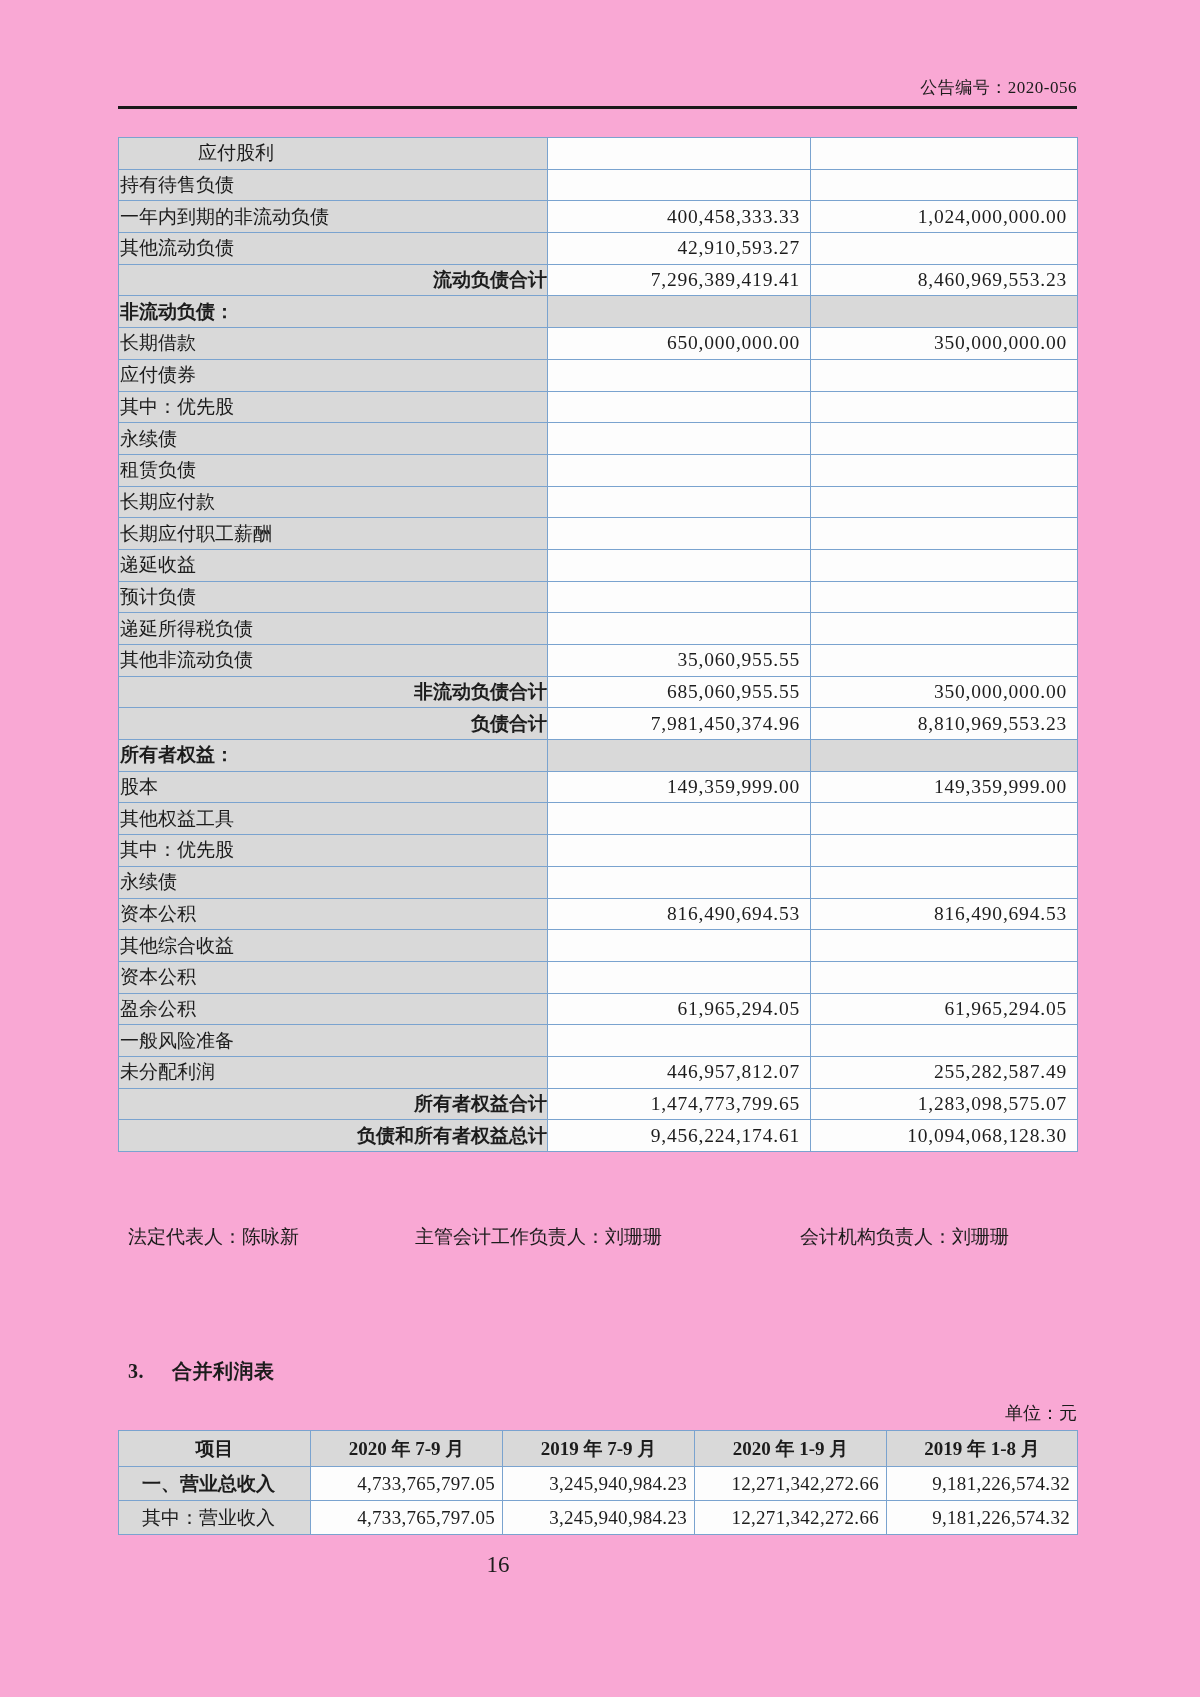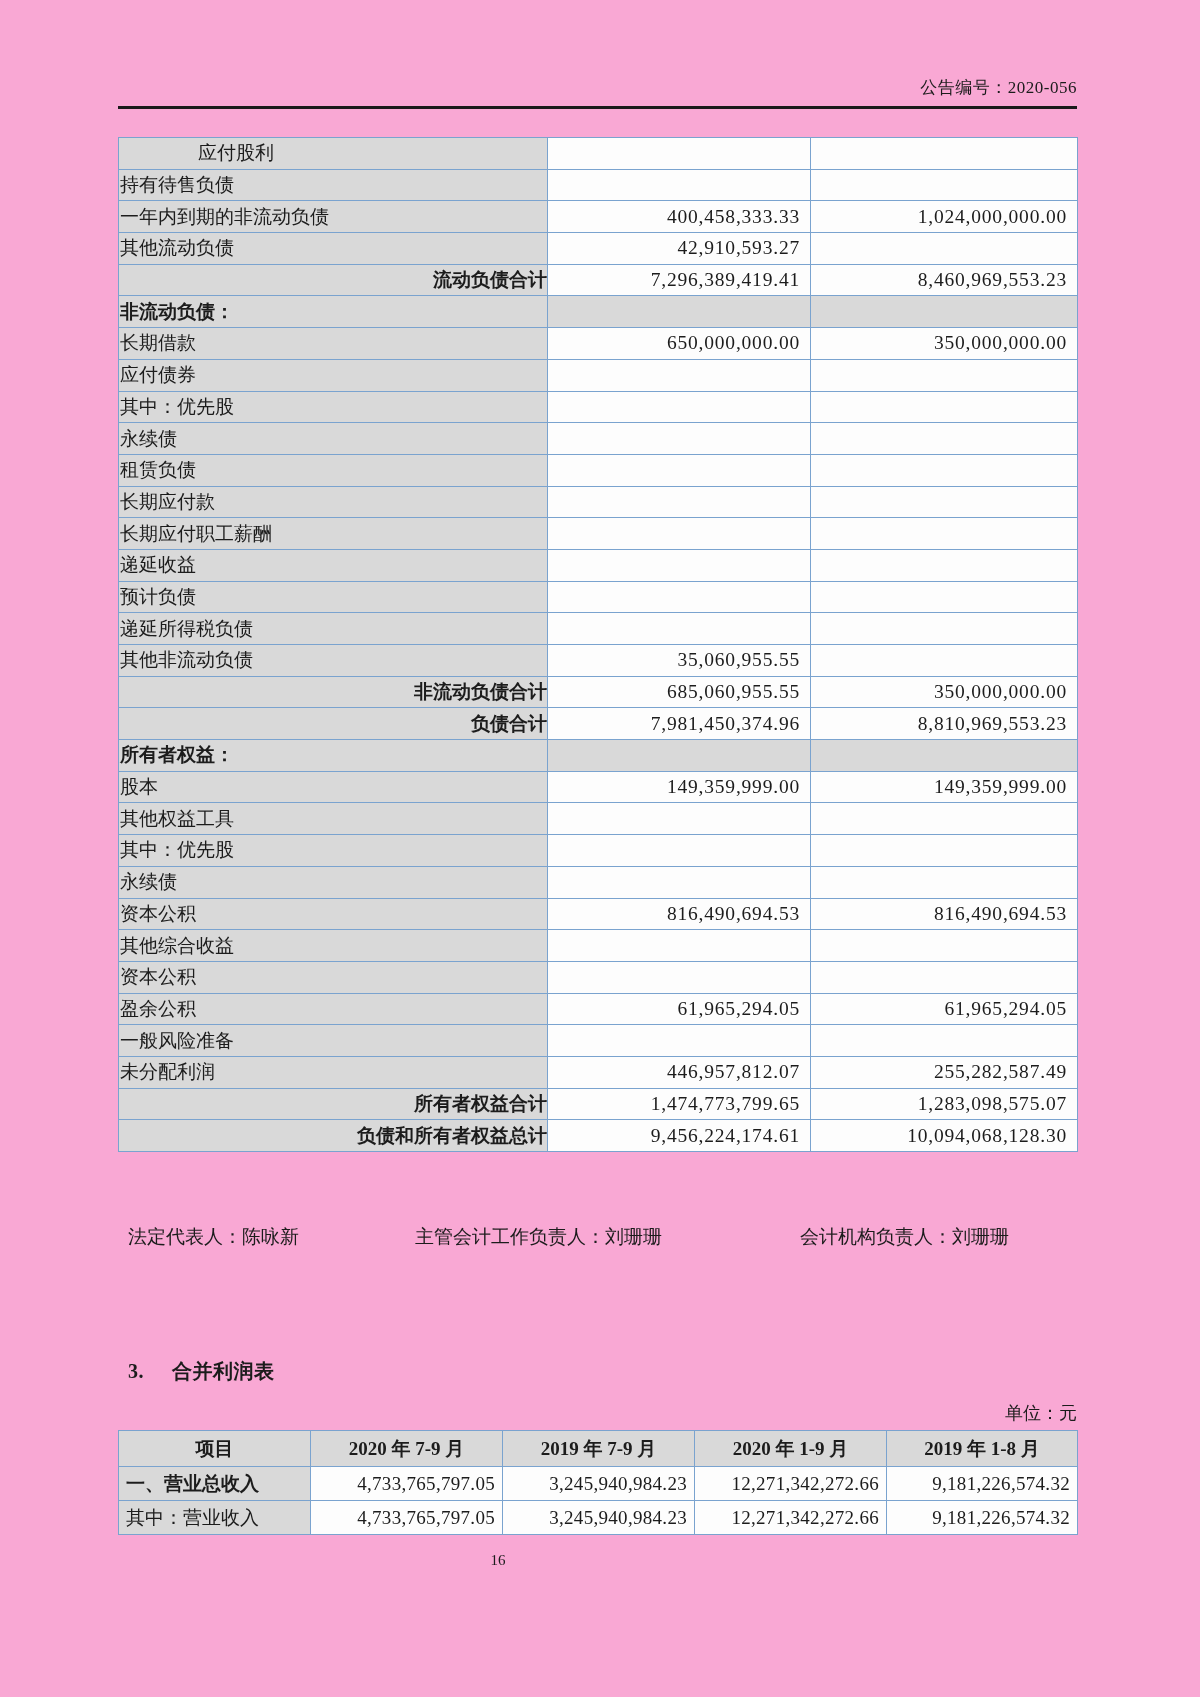--- a/index.html
+++ b/index.html
@@ -78,31 +78,31 @@
   .is-table th,.is-table td{
     border:1px solid var(--border-blue);
     vertical-align:middle;overflow:hidden;white-space:nowrap;
   }
   .is-table th{
     background:var(--cell-gray);height:36px;
     font-size:19px;font-weight:bold;text-align:center;
   }
   .is-table td{height:34px;font-size:19px;}
   .is-table td.row-label{
-    background:var(--cell-gray);padding-left:7px;text-align:left;
+    background:var(--cell-gray);padding-left:23px;text-align:left;
   }
   .is-table td.row-label.bold{font-weight:bold;}
   .is-table td.num{
     background:#fdfdfd;text-align:right;padding-right:7px;
     letter-spacing:.3px;
   }
 
   .page-number{
     position:absolute;top:1552px;left:0;width:996px;
-    text-align:center;font-size:15px;
+    text-align:center;font-size:23px;
   }
 </style>
 </head>
 <body>
 
 <div class="page">
 
   <div class="doc-number">公告编号：2020-056</div>
   <div class="header-rule"></div>
 

